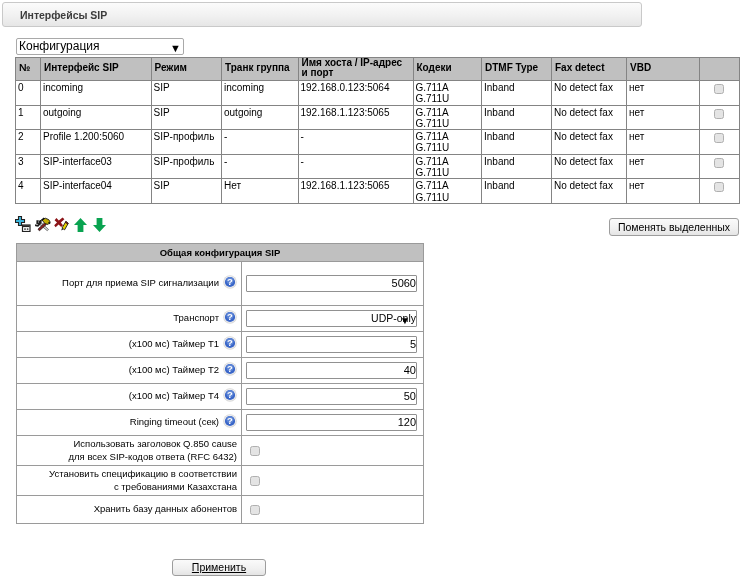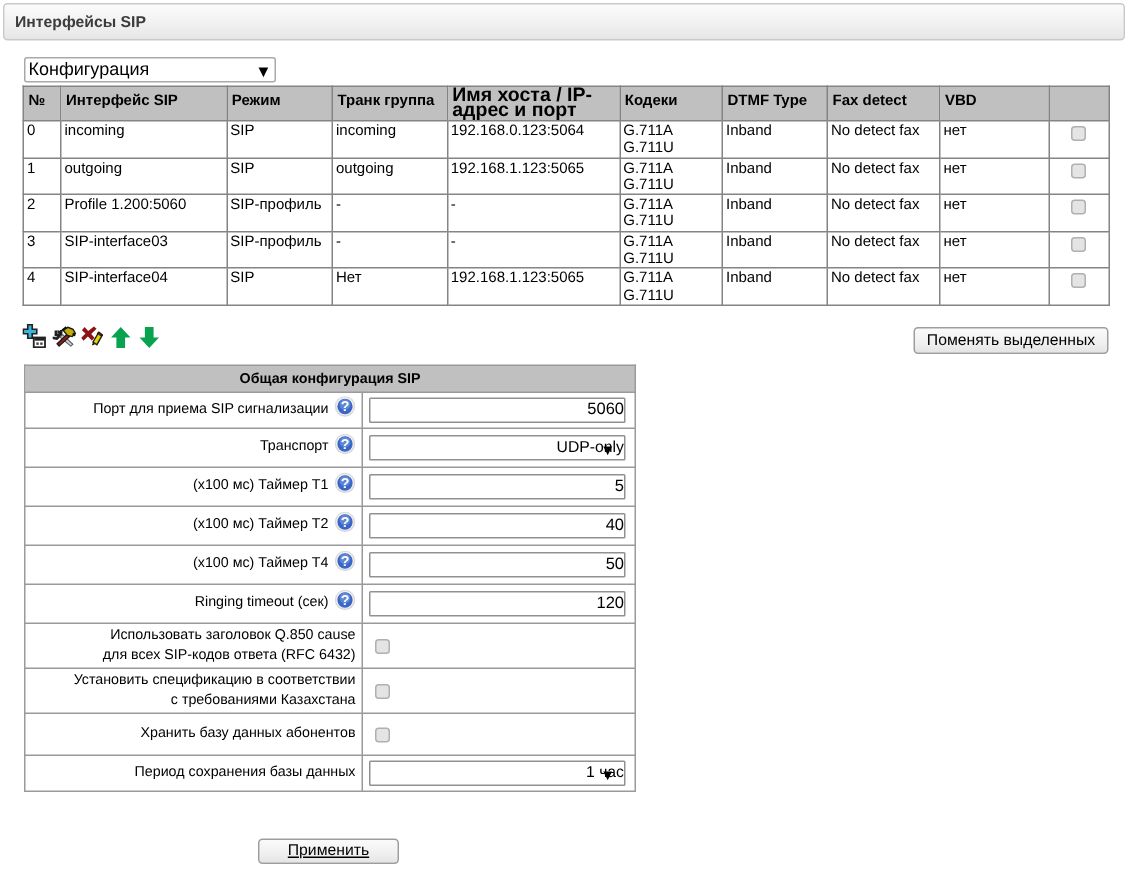--- a/index.html
+++ b/index.html
@@ -1,24 +1,24 @@
 <!DOCTYPE html>
 <html><head>
 <meta charset="utf-8">
 <style>
 * { margin:0; padding:0; box-sizing:border-box; }
 html,body { width:754px; height:586px; background:#ffffff; font-family:"Liberation Sans", sans-serif; }
 body { position:relative; overflow:hidden; }
 
 .topbar {
-  position:absolute; left:2px; top:2px; width:748px; height:25px;
+  position:absolute; left:2px; top:2px; width:640px; height:25px;
   background:linear-gradient(to bottom, #fbfbfb 0%, #f1f1f1 55%, #e6e6e6 100%);
   border:1px solid #c9c9c9; border-radius:3px;
   font-size:10.5px; font-weight:bold; color:#3c3c3c;
-  line-height:24px; padding-left:7px;
+  line-height:24px; padding-left:17px;
 }
 
 .cfgsel {
   position:absolute; left:16px; top:38px; width:168px; height:17px;
   background:#ffffff; border:1px solid #a9a9a9; border-radius:2px;
   font-size:12px; color:#000; line-height:15px; padding-left:2px;
 }
 .cfgsel .arr { position:absolute; right:2px; top:2px; font-size:11px; color:#000; }
 
 table.grid {
@@ -99,21 +99,21 @@
       <col style="width:75px">
 <col style="width:72.5px">
       <col style="width:40.5px">
 </colgroup>
 <tbody>
       <tr class="hdr">
   <th>№</th>
         <th>Интерфейс SIP</th>
         <th>Режим</th>
         <th>Транк группа</th>
-  <th style="white-space:normal;font-size:13px">Имя хоста / IP-адрес и порт</th>
+  <th style="white-space:normal;font-size:10px">Имя хоста / IP-адрес и порт</th>
   <th>Кодеки</th>
         <th>DTMF Type</th>
         <th>Fax detect</th>
         <th>VBD</th>
         <th></th>
 </tr>
 <tr>
   <td>0</td>
         <td>incoming</td>
         <td>SIP</td>
@@ -209,21 +209,21 @@
 
 <table class="form">
 <colgroup>
       <col style="width:225px">
       <col style="width:182px">
     </colgroup>
 <tbody>
       <tr>
         <th class="cap" colspan="2">Общая конфигурация SIP</th>
       </tr>
-<tr style="height:24px">
+<tr style="height:44px">
   <td class="lbl">Порт для приема SIP сигнализации<span class="hicon"><svg width="14" height="14" viewBox="0 0 14 14">
               <circle cx="7" cy="7" r="6.8" fill="#d9d9d9"></circle>
               <circle cx="7" cy="6.8" r="5.9" fill="#f2f2f2"></circle>
               <circle cx="7" cy="7" r="5.1" fill="#3a66c8"></circle>
               <circle cx="7" cy="5.6" r="3.6" fill="#5e86d6"></circle>
               <text x="7" y="10.2" font-size="9.5" font-weight="bold" fill="#fff" text-anchor="middle" font-family="Liberation Sans">?</text>
             </svg></span></td>
   <td class="val">
           <div class="inp">5060</div>
         </td>
@@ -299,22 +299,16 @@
   <td class="val">
           <span class="fcb"></span>
         </td>
 </tr>
 <tr style="height:28px">
   <td class="lbl">Хранить базу данных абонентов</td>
   <td class="val">
           <span class="fcb"></span>
         </td>
 </tr>
-<tr style="height:24px">
-  <td class="lbl">Период сохранения базы данных</td>
-  <td class="val">
-          <div class="inp" style="font-size:10.5px">1 час<span class="arr">▼</span></div>
-        </td>
-</tr>
 </tbody>
   </table>
 
 <div class="btn apply">Применить</div>
 
 </body></html>

